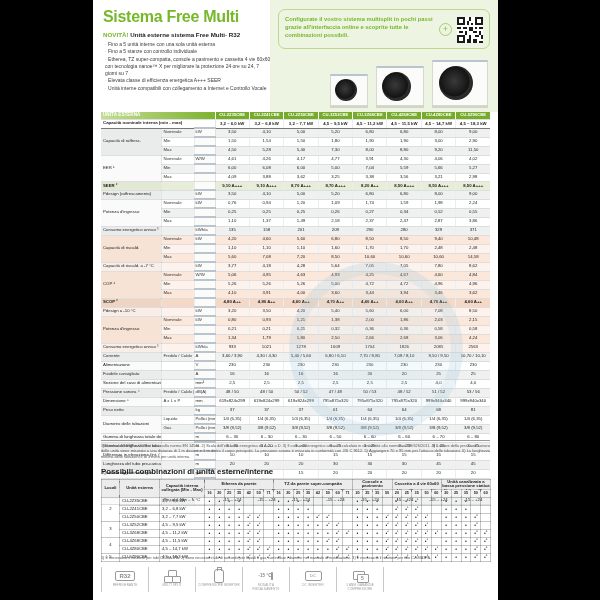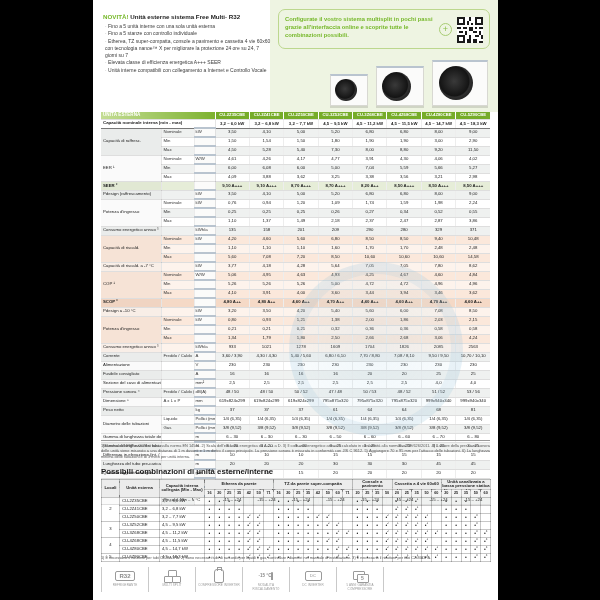--- a/index.html
+++ b/index.html
@@ -95,20 +95,21 @@
       <div class="unit u2">
           <div class="fan"></div>
         </div>
       <div class="unit u3">
           <div class="fan"></div>
         </div>
     </div>
   </div>
 
   <div class="hdr">
+    <div class="title">Sistema Free Multi</div>
     <div class="novita">
       <span class="tag">NOVITÀ!</span>
       <span>Unità esterne sistema Free Multi- R32</span>
     </div>
     <ul class="bullets">
       <li>Fino a 5 unità interne con una sola unità esterna</li>
       <li>Fino a 5 stanze con controllo individuale</li>
       <li>Etherea, TZ super-compatta, console a pavimento e cassetta 4 vie 60x60 con tecnologia nanoe™ X per migliorare la protezione 24 ore su 24, 7 giorni su 7</li>
       <li>Elevata classe di efficienza energetica A+++ SEER</li>
       <li>Unità interne compatibili con collegamento a Internet e Controllo Vocale</li>

